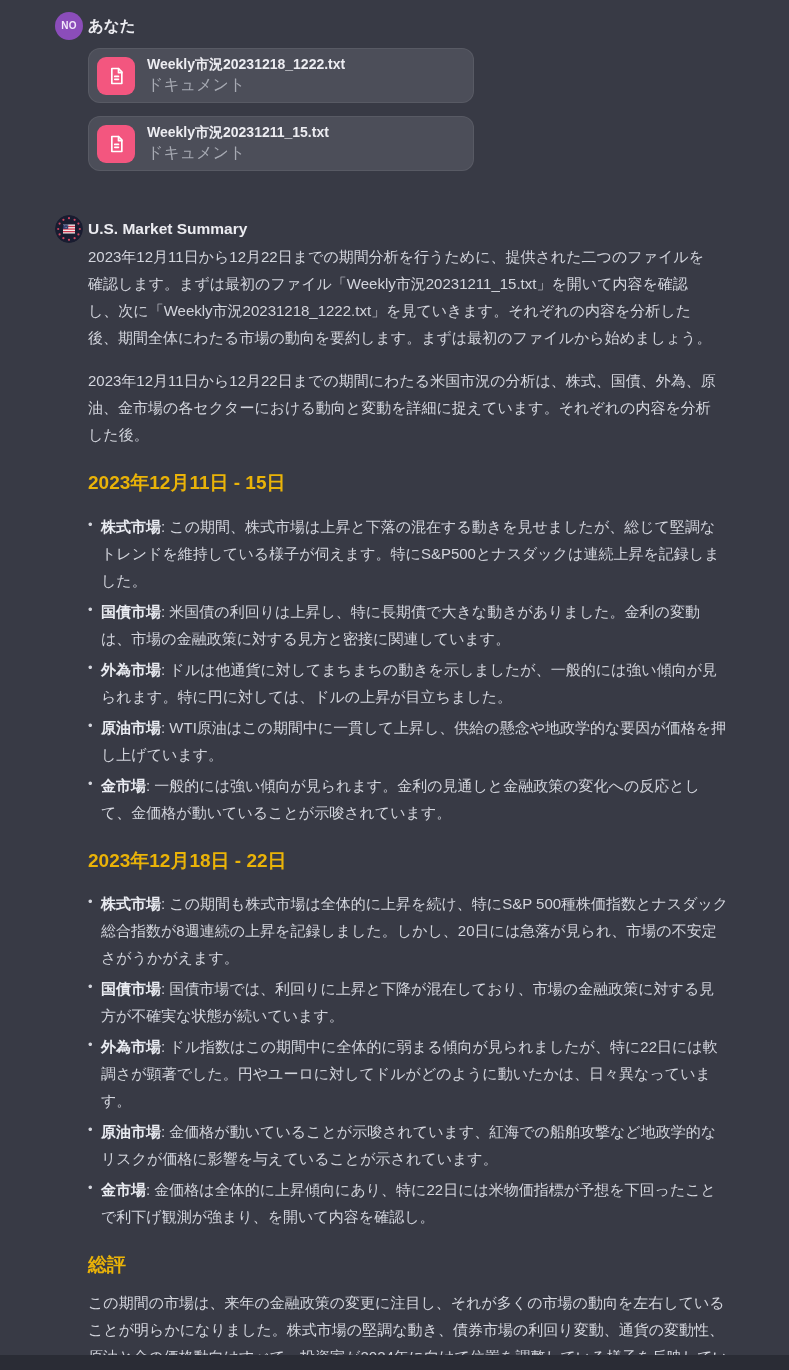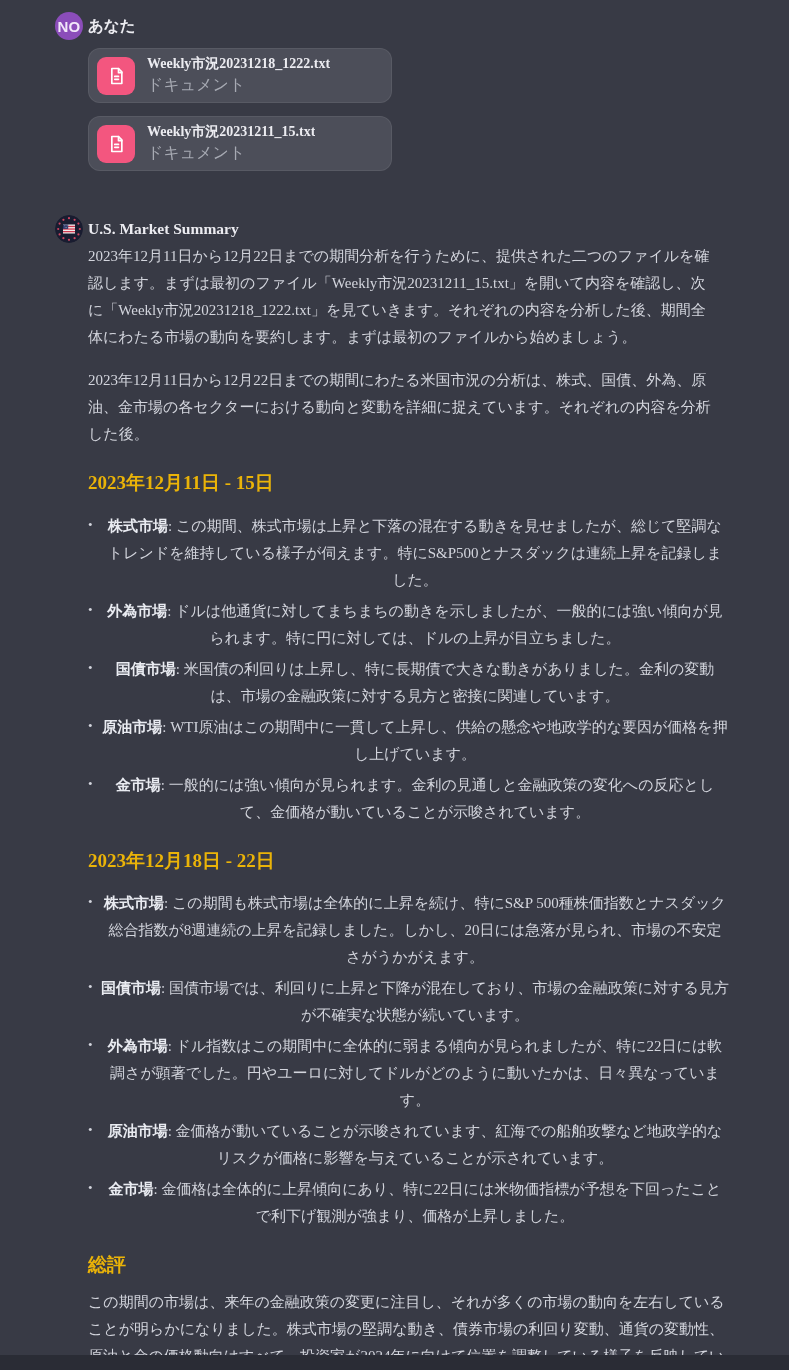--- a/index.html
+++ b/index.html
@@ -10,37 +10,37 @@
     color: #d3d5dd;
     font-size: 15px;
     line-height: 1.8;
     overflow: hidden;
     position: relative;
   }
   .page { padding: 12px 55px 0 55px; }
   .turn { display: flex; }
   .assistant-turn { margin-top: 44px; }
   .avatar-col { width: 33px; flex: 0 0 33px; }
-  .content-col { width: 641px; flex: 0 0 641px; font-family: Liberation Serif, serif; }
+  .content-col { width: 641px; flex: 0 0 641px; }
   .avatar {
     width: 28px; height: 28px; border-radius: 50%;
     display: flex; align-items: center; justify-content: center;
     overflow: hidden;
   }
   .user-avatar { background: #8b4dba; }
   .user-avatar span {
-    color: #f2e8fa; font-size: 15px; font-weight: 700; letter-spacing: .3px;
+    color: #f2e8fa; font-size: 10px; font-weight: 700; letter-spacing: .3px;
   }
   .author-name {
     font-weight: 700; color: #ececf1; font-size: 15.5px;
     height: 28px; display: flex; align-items: center;
   }
   .attachments { margin: 8px 0 0 0; display: flex; flex-direction: column; gap: 13px; }
   .attachment-card {
-    width: 304px; height: 55px;
+    width: 386px; height: 55px;
     background: #4c4e59;
     border: 1px solid rgba(255,255,255,0.07);
     border-radius: 12px;
     display: flex; align-items: center; gap: 12px;
     padding: 8px; cursor: pointer;
   }
   .file-icon-box {
     width: 38px; height: 38px; border-radius: 9px;
     background: #f3567f; flex: 0 0 38px;
     display: flex; align-items: center; justify-content: center;
@@ -51,21 +51,21 @@
     white-space: nowrap; overflow: hidden;
   }
   .file-kind { color: #a7aab3; font-size: 16px; line-height: 1.35; }
   .message-text { margin-top: 16px; }
   .para { margin: 0 12px 16px 0; }
   .content-col h3 {
     color: #eab308; font-size: 19px; font-weight: 700;
     margin: 22px 0 10px 0; line-height: 1.4;
   }
   .summary-para { margin: 0; }
-  ul.market-list { list-style: none; margin: 16px 0 4px 0; text-align: center; }
+  ul.market-list { list-style: none; margin: 16px 0 4px 0; }
   ul.market-list li {
     position: relative; padding-left: 13px; margin-bottom: 4px;
   }
   ul.market-list li::before {
     content: "\2022";
     position: absolute; left: 0; top: 0;
     color: #d3d5dd; font-size: 13px;
   }
   ul.market-list strong { color: #e9ebf1; font-weight: 700; }
   .footer-strip {
@@ -160,33 +160,33 @@
     </div>
     <div class="content-col">
       <div class="author-name">U.S. Market Summary</div>
 
       <p class="para">2023年12月11日から12月22日までの期間分析を行うために、提供された二つのファイルを確認します。まずは最初のファイル「Weekly市況20231211_15.txt」を開いて内容を確認し、次に「Weekly市況20231218_1222.txt」を見ていきます。それぞれの内容を分析した後、期間全体にわたる市場の動向を要約します。まずは最初のファイルから始めましょう。</p>
       <p class="para">2023年12月11日から12月22日までの期間にわたる米国市況の分析は、株式、国債、外為、原油、金市場の各セクターにおける動向と変動を詳細に捉えています。それぞれの内容を分析した後。</p>
 
       <h3>2023年12月11日 - 15日</h3>
       <ul class="market-list">
         <li><strong>株式市場</strong><span>: この期間、株式市場は上昇と下落の混在する動きを見せましたが、総じて堅調なトレンドを維持している様子が伺えます。特にS&amp;P500とナスダックは連続上昇を記録しました。</span></li>
+        <li><strong>国債市場</strong><span>: 米国債の利回りは上昇し、特に長期債で大きな動きがありました。金利の変動は、市場の金融政策に対する見方と密接に関連しています。</span></li>
         <li><strong>外為市場</strong><span>: ドルは他通貨に対してまちまちの動きを示しましたが、一般的には強い傾向が見られます。特に円に対しては、ドルの上昇が目立ちました。</span></li>
-        <li><strong>国債市場</strong><span>: 米国債の利回りは上昇し、特に長期債で大きな動きがありました。金利の変動は、市場の金融政策に対する見方と密接に関連しています。</span></li>
         <li><strong>原油市場</strong><span>: WTI原油はこの期間中に一貫して上昇し、供給の懸念や地政学的な要因が価格を押し上げています。</span></li>
         <li><strong>金市場</strong><span>: 一般的には強い傾向が見られます。金利の見通しと金融政策の変化への反応として、金価格が動いていることが示唆されています。</span></li>
       </ul>
 
       <h3>2023年12月18日 - 22日</h3>
       <ul class="market-list">
         <li><strong>株式市場</strong><span>: この期間も株式市場は全体的に上昇を続け、特にS&amp;P 500種株価指数とナスダック総合指数が8週連続の上昇を記録しました。しかし、20日には急落が見られ、市場の不安定さがうかがえます。</span></li>
         <li><strong>国債市場</strong><span>: 国債市場では、利回りに上昇と下降が混在しており、市場の金融政策に対する見方が不確実な状態が続いています。</span></li>
         <li><strong>外為市場</strong><span>: ドル指数はこの期間中に全体的に弱まる傾向が見られましたが、特に22日には軟調さが顕著でした。円やユーロに対してドルがどのように動いたかは、日々異なっています。</span></li>
         <li><strong>原油市場</strong><span>: 金価格が動いていることが示唆されています、紅海での船舶攻撃など地政学的なリスクが価格に影響を与えていることが示されています。</span></li>
-        <li><strong>金市場</strong><span>: 金価格は全体的に上昇傾向にあり、特に22日には米物価指標が予想を下回ったことで利下げ観測が強まり、価格が上昇しました。</span></li>
+        <li><strong>金市場</strong><span>: 金価格は全体的に上昇傾向にあり、特に22日には米物価指標が予想を下回ったことで利下げ観測が強まり、を開いて内容を確認し。</span></li>
       </ul>
 
       <h3>総評</h3>
       <p class="para summary-para">この期間の市場は、来年の金融政策の変更に注目し、それが多くの市場の動向を左右していることが明らかになりました。株式市場の堅調な動き、債券市場の利回り変動、通貨の変動性、原油と金の価格動向はすべて、投資家が2024年に向けて位置を調整している様子を反映しています。特に利下げ観測が強まる中で、市場は敏感に反応し、変動の大きさが増しているようです。</p>
     </div>
   </div>
 
 </div>
 
 <div class="footer-strip"></div>

